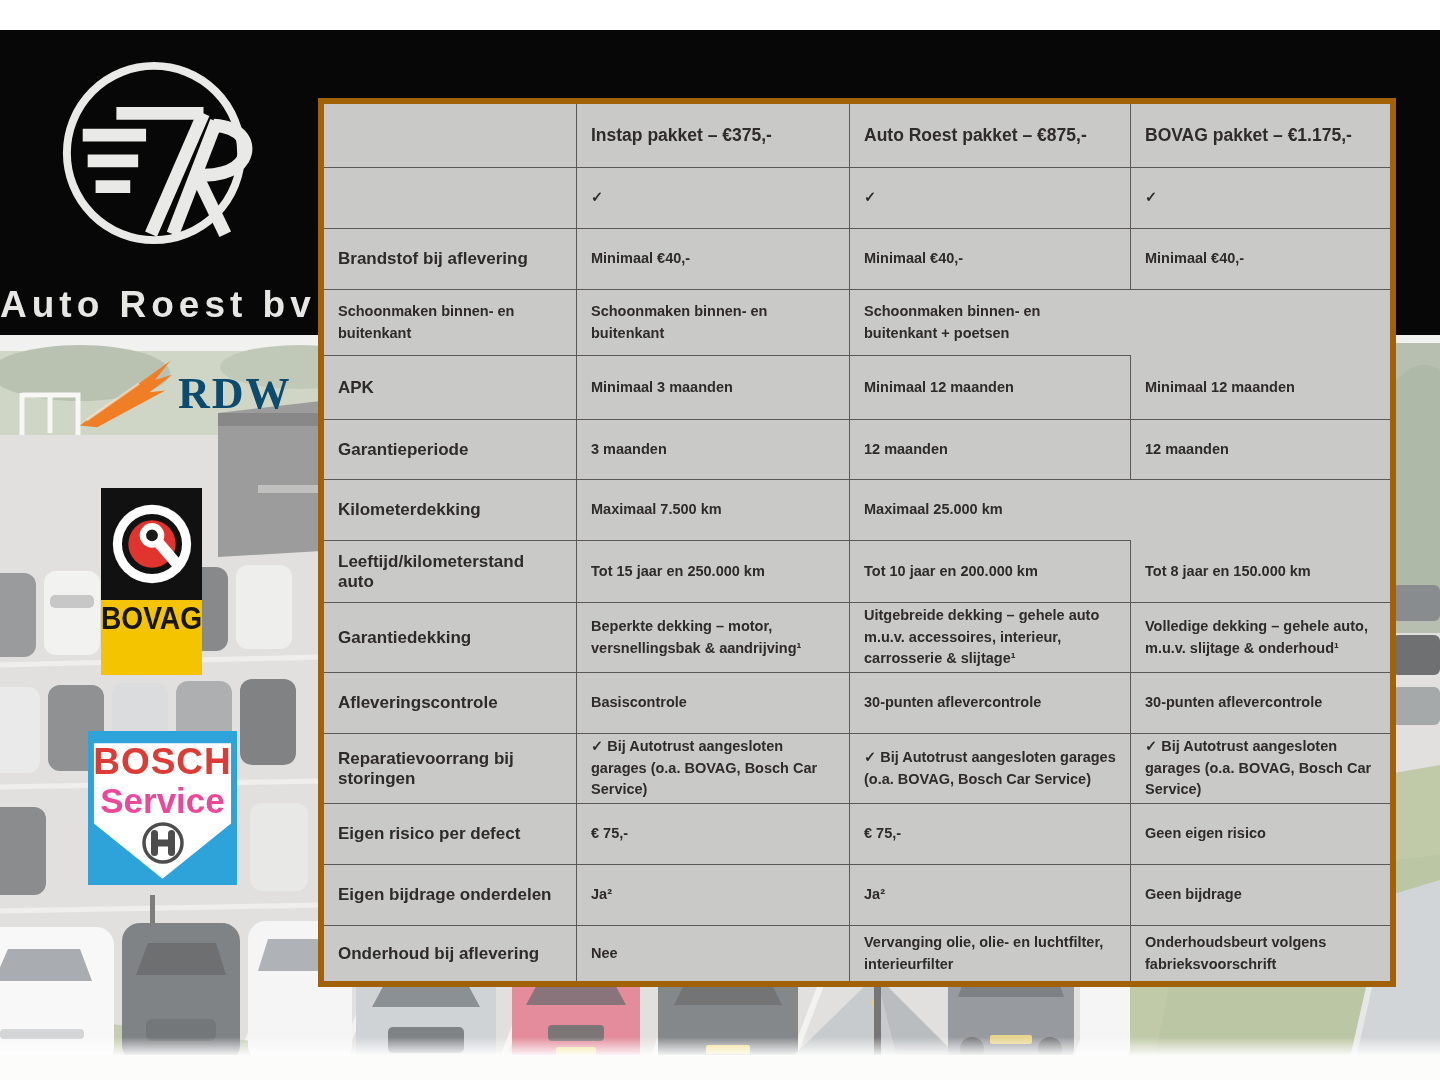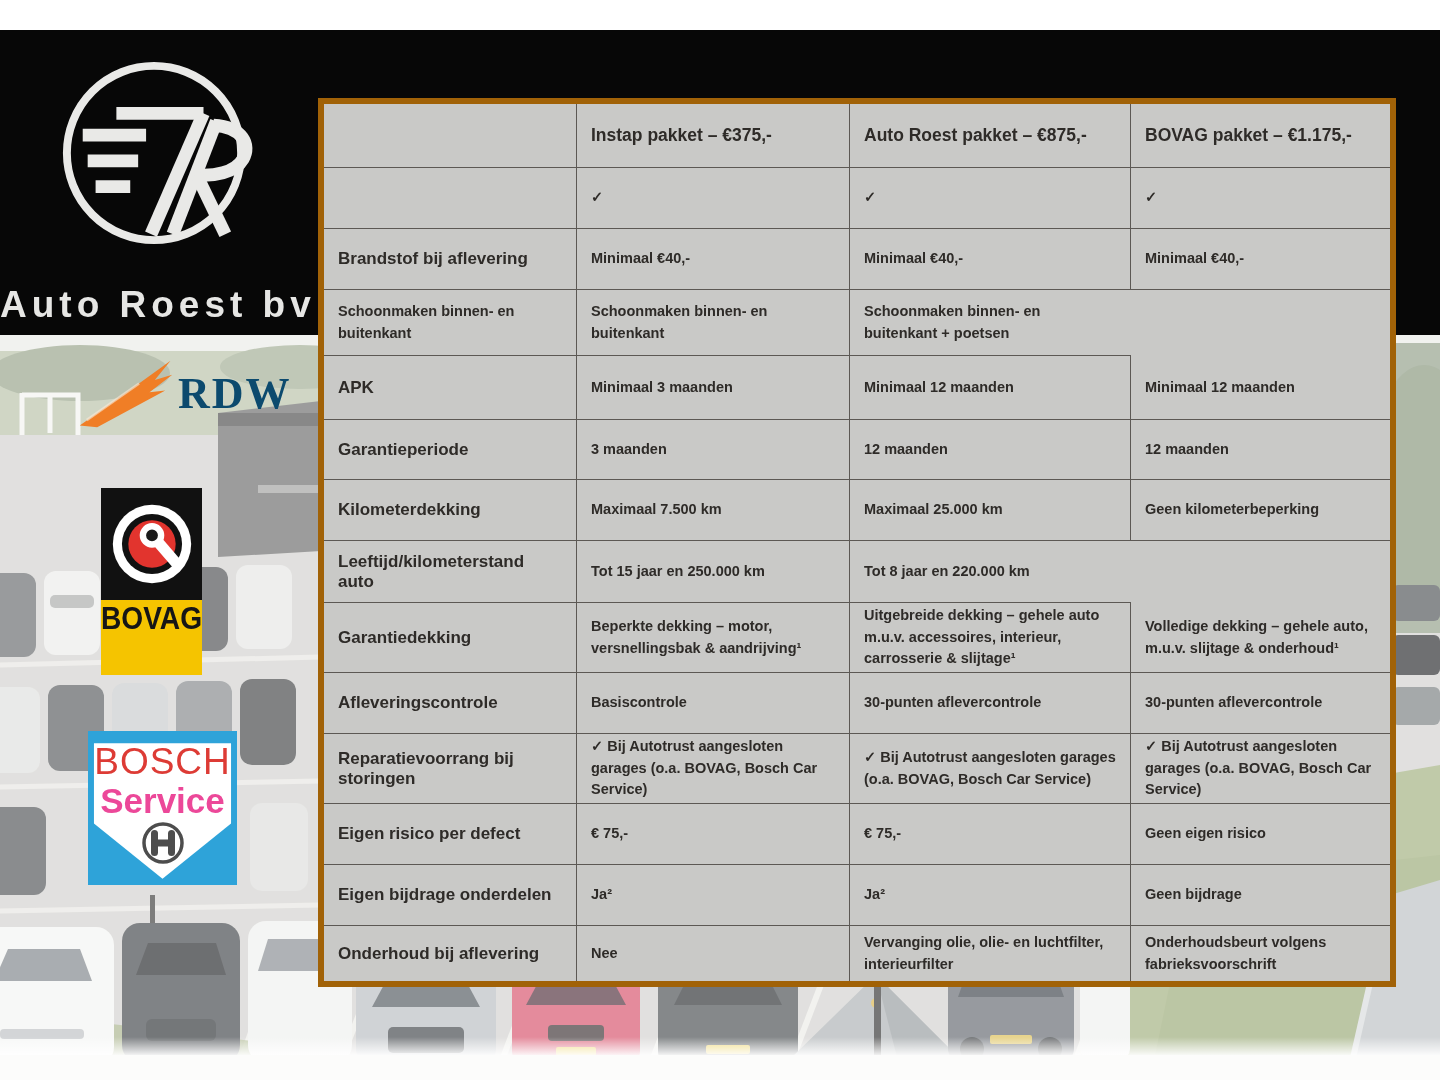--- a/index.html
+++ b/index.html
@@ -32,21 +32,21 @@
     color:#161616;font-weight:700;font-size:32px;letter-spacing:0px;
     transform:scaleX(.88);white-space:nowrap;
   }
   
   .bosch{position:absolute;left:88px;top:731px;width:149px;height:154px;background:#2ea3d9;}
   .bosch-shield{
     position:absolute;left:0;top:0;width:149px;height:154px;background:#ffffff;
     clip-path:polygon(4% 8%,96% 8%,96% 60%,50% 96%,4% 60%);
     display:flex;flex-direction:column;align-items:center;
   }
-  .bosch-line1{color:#dd3b35;font-weight:400;font-size:37px;line-height:1;margin-top:12px;letter-spacing:1px;}
+  .bosch-line1{color:#dd3b35;font-weight:700;font-size:37px;line-height:1;margin-top:12px;letter-spacing:1px;}
   .bosch-line2{color:#ec4899;font-weight:700;font-size:35px;line-height:1;margin-top:3px;}
   .bosch-h{width:44px;height:44px;margin-top:3px;}
   
   .tbl{
     position:absolute;left:318px;top:98px;width:1066px;
     border:6px solid #a16207;background:#c9c9c7;color:#2e2b28;
   }
   .tr{display:grid;grid-template-columns:253px 273px 281px 259px;}
   .tr:nth-child(1){height:64px}
   .tr:nth-child(2){height:61px}
@@ -269,27 +269,27 @@
     <div class="td label">Garantieperiode</div>
     <div class="td val">3 maanden</div>
     <div class="td val">12 maanden</div>
     <div class="td val">12 maanden</div>
   </div>
 
   <div class="tr">
     <div class="td label">Kilometerdekking</div>
     <div class="td val">Maximaal 7.500 km</div>
     <div class="td val">Maximaal 25.000 km</div>
-    <div class="td val">Geen kilometerbeperking</div>
   </div>
 
   <div class="tr">
     <div class="td label">Leeftijd/kilometerstand auto</div>
     <div class="td val">Tot 15 jaar en 250.000 km</div>
-    <div class="td val">Tot 8 jaar en 220.000 km</div>
+    <div class="td val">Tot 10 jaar en 200.000 km</div>
+    <div class="td val">Tot 8 jaar en 150.000 km</div>
   </div>
 
   <div class="tr">
     <div class="td label">Garantiedekking</div>
     <div class="td val">Beperkte dekking – motor, versnellingsbak &amp; aandrijving¹</div>
     <div class="td val">Uitgebreide dekking – gehele auto m.u.v. accessoires, interieur, carrosserie &amp; slijtage¹</div>
     <div class="td val">Volledige dekking – gehele auto, m.u.v. slijtage &amp; onderhoud¹</div>
   </div>
 
   <div class="tr">

